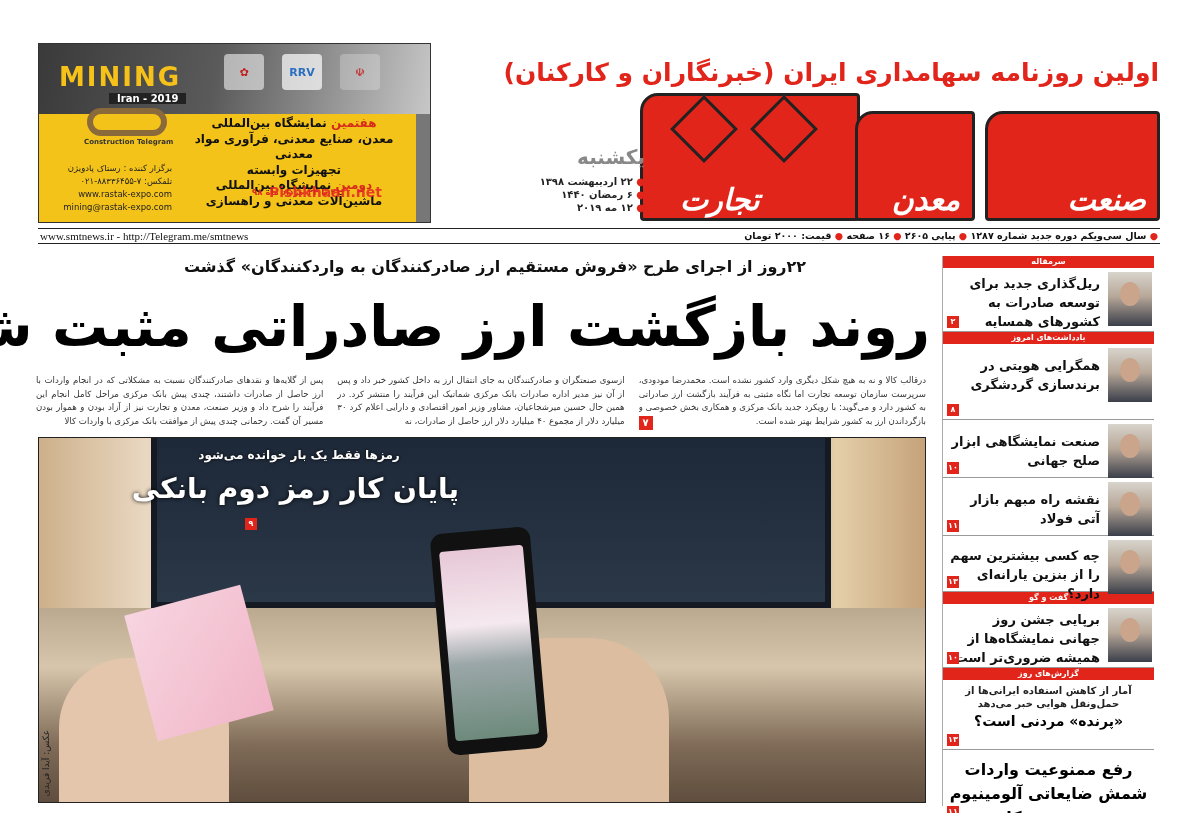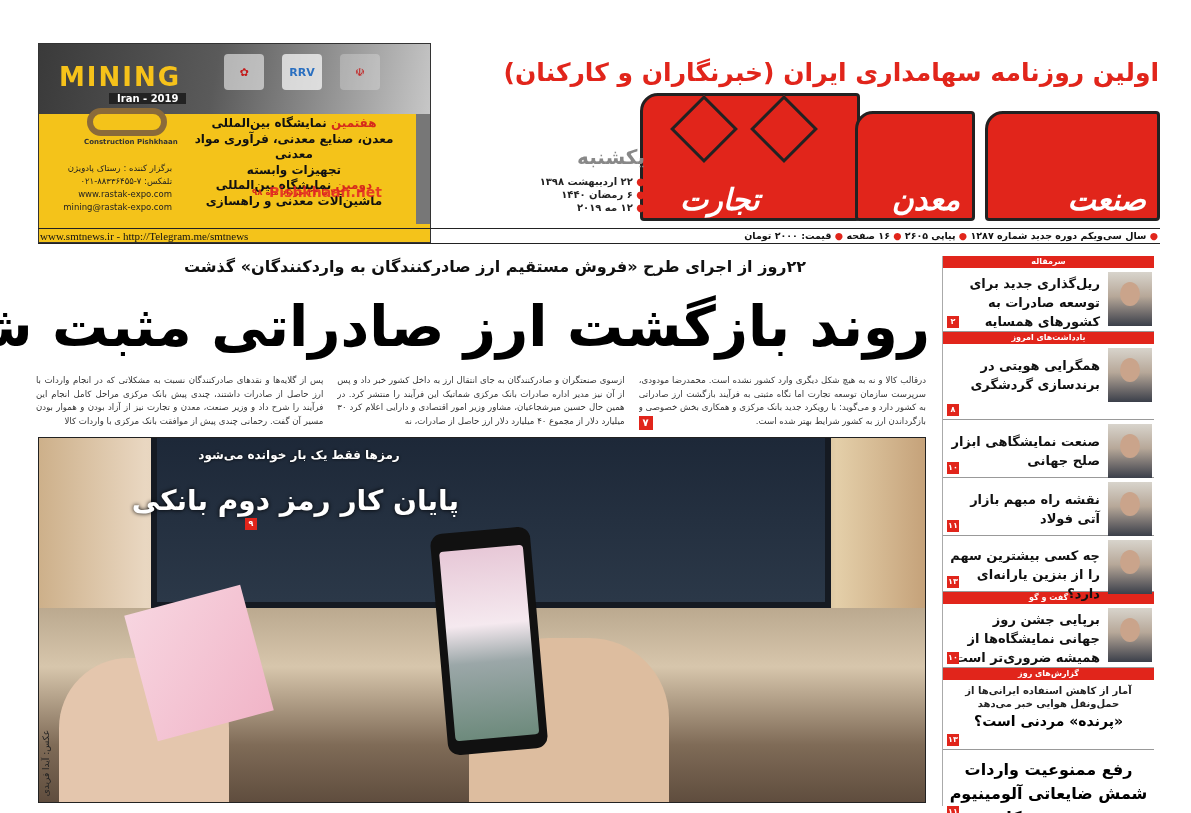--- a/index.html
+++ b/index.html
@@ -1,21 +1,21 @@
 <!DOCTYPE html>
 <html><head>
 <meta charset="utf-8">
 <style>
   * { box-sizing: border-box; margin: 0; padding: 0; }
   html, body { width: 1191px; height: 813px; background: #ffffff; overflow: hidden; }
   body { font-family: "DejaVu Sans", sans-serif; color: #111; position: relative; }
   .rtl { direction: rtl; }
 
   
-  #ad { position: absolute; left: 38px; top: 43px; width: 393px; height: 200px; border: 1px solid #333; overflow: hidden; background: #f4c31a; }
+  #ad { position: absolute; left: 38px; top: 43px; width: 393px; height: 180px; border: 1px solid #333; overflow: hidden; background: #f4c31a; }
   #ad .ad-top { position: absolute; left: 0; top: 0; width: 100%; height: 70px; background: linear-gradient(100deg, #3a3a3a 0%, #5a5a5a 45%, #8a8a8a 70%, #c7c7c7 100%); }
   #ad .mining { position: absolute; left: 20px; top: 18px; font-family: "DejaVu Sans", sans-serif; font-weight: bold; font-size: 26px; color: #f6c21a; letter-spacing: 2px; }
   #ad .iran-year { position: absolute; left: 70px; top: 49px; font-size: 10px; color: #fff; font-weight: bold; background: #222; padding: 0 8px; }
   #ad .logos { position: absolute; right: 50px; top: 10px; display: flex; gap: 18px; }
   #ad .logo-box { width: 40px; height: 36px; border-radius: 4px; background: rgba(255,255,255,0.25); display: flex; align-items: center; justify-content: center; font-size: 11px; font-weight: bold; color: #fff; }
   #ad .logo-box.rrv { color: #2a6fc0; background: rgba(255,255,255,0.7); }
   #ad .logo-box.emblem { color: #c31a1a; }
   #ad .logo-box.flower { color: #c31a1a; background: rgba(255,255,255,0.55); }
   #ad .ad-right-strip { position: absolute; right: 0; top: 70px; width: 14px; height: 110px; background: #777; }
   #ad .cm { position: absolute; left: 48px; top: 64px; width: 80px; height: 28px; border-radius: 14px; border: 6px solid #8a6a3a; }
@@ -67,21 +67,21 @@
   #photo { position: absolute; left: 38px; top: 437px; width: 888px; height: 366px; overflow: hidden; border: 1px solid #222;
            background: linear-gradient(90deg, #cdb08a 0%, #e9d7c1 12%, #d6c0a5 28%, #a88d74 38%, #3a4654 40%, #1f2a38 55%, #25303d 75%, #9b8a6f 82%, #e4cfa9 90%, #c5a27a 100%); }
   #photo .monitor { position: absolute; left: 112px; top: 0; width: 680px; height: 170px; background: linear-gradient(180deg, #1d2838 0%, #2b3848 100%); border: 6px solid #151a22; border-top: none; }
   #photo .desk { position: absolute; left: 0; top: 170px; width: 100%; height: 196px; background: linear-gradient(180deg, #bba98f 0%, #d7c6ac 30%, #7f6b57 70%, #5e4c3d 100%); }
   #photo .phone { position: absolute; left: 400px; top: 92px; width: 100px; height: 222px; background: #111; border-radius: 12px; transform: rotate(-5deg); }
   #photo .screen { position: absolute; left: 8px; top: 18px; width: 84px; height: 190px; border-radius: 4px; background: linear-gradient(180deg, #e7c8d7 0%, #f5e9ef 40%, #9ba7a8 60%, #6d8a7c 100%); }
   #photo .card { position: absolute; left: 100px; top: 160px; width: 120px; height: 130px; background: linear-gradient(135deg, #f7d5e0 0%, #f1b5c8 100%); transform: rotate(-15deg); }
   #photo .hand-l { position: absolute; left: 20px; top: 220px; width: 170px; height: 150px; border-radius: 70px 70px 0 0; background: #e4c6ad; }
   #photo .hand-r { position: absolute; left: 430px; top: 200px; width: 200px; height: 170px; border-radius: 80px 80px 0 0; background: #ddbd9f; }
   #photo .photo-kicker { position: absolute; left: 100px; top: 10px; width: 320px; text-align: center; font-size: 12px; font-weight: bold; color: #fff; text-shadow: 0 0 3px #000; white-space: nowrap; }
-  #photo .photo-title { position: absolute; left: 100px; top: 34px; width: 320px; text-align: center; font-size: 28px; font-weight: bold; color: #fff; text-shadow: 0 0 4px #000; white-space: nowrap; margin-top: 12px; }
+  #photo .photo-title { position: absolute; left: 100px; top: 34px; width: 320px; text-align: center; font-size: 28px; font-weight: bold; color: #fff; text-shadow: 0 0 4px #000; white-space: nowrap; }
   #photo .photo-badge { position: absolute; left: 206px; top: 80px; }
   #photo .credit { position: absolute; left: 2px; bottom: 6px; writing-mode: vertical-rl; transform: rotate(180deg); font-size: 9px; color: #222; white-space: nowrap; }
 
   
   #sidebar { position: absolute; left: 942px; top: 256px; width: 212px; height: 550px; border-left: 1px solid #aaa; }
   .sec-head { height: 12px; background: #e1251b; color: #fff; font-size: 8px; font-weight: bold; line-height: 12px; text-align: center; }
   .item { position: relative; border-bottom: 1px solid #999; }
   .item .thumb { position: absolute; right: 2px; top: 4px; width: 44px; height: 54px; background: linear-gradient(180deg, #d8d4cc 0%, #b7a899 45%, #3b3f4a 100%); }
   .item .thumb .face { position: absolute; left: 12px; top: 10px; width: 20px; height: 24px; border-radius: 50%; background: #caa48b; }
   .item .ttl { position: absolute; right: 54px; top: 6px; width: 150px; text-align: right; font-size: 13px; font-weight: bold; line-height: 19px; color: #111; }
@@ -100,21 +100,21 @@
 <div id="ad">
   <div class="ad-top"></div>
   <div class="mining">MINING</div>
   <div class="iran-year">Iran - 2019</div>
   <div class="logos">
     <div class="logo-box flower">✿</div>
     <div class="logo-box rrv">RRV</div>
     <div class="logo-box emblem">☫</div>
   </div>
   <div class="cm"></div>
-  <div class="cm-label">Construction Pishkhaan</div>
+  <div class="cm-label">Construction Telegram</div>
   <div class="ad-main rtl">
     <div><span class="red">هفتمین</span> <span>نمایشگاه بین‌المللی</span></div>
     <div>معدن، صنایع معدنی، فرآوری مواد معدنی</div>
     <div>تجهیزات وابسته</div>
     <div><span class="red">دومین</span> <span>نمایشگاه بین‌المللی</span></div>
     <div>ماشین‌آلات معدنی و راهسازی</div>
   </div>
   <div class="ad-date rtl">
     <div class="red">۲۱ تا ۲۴ خرداد ماه ۹۸</div>
   </div>

